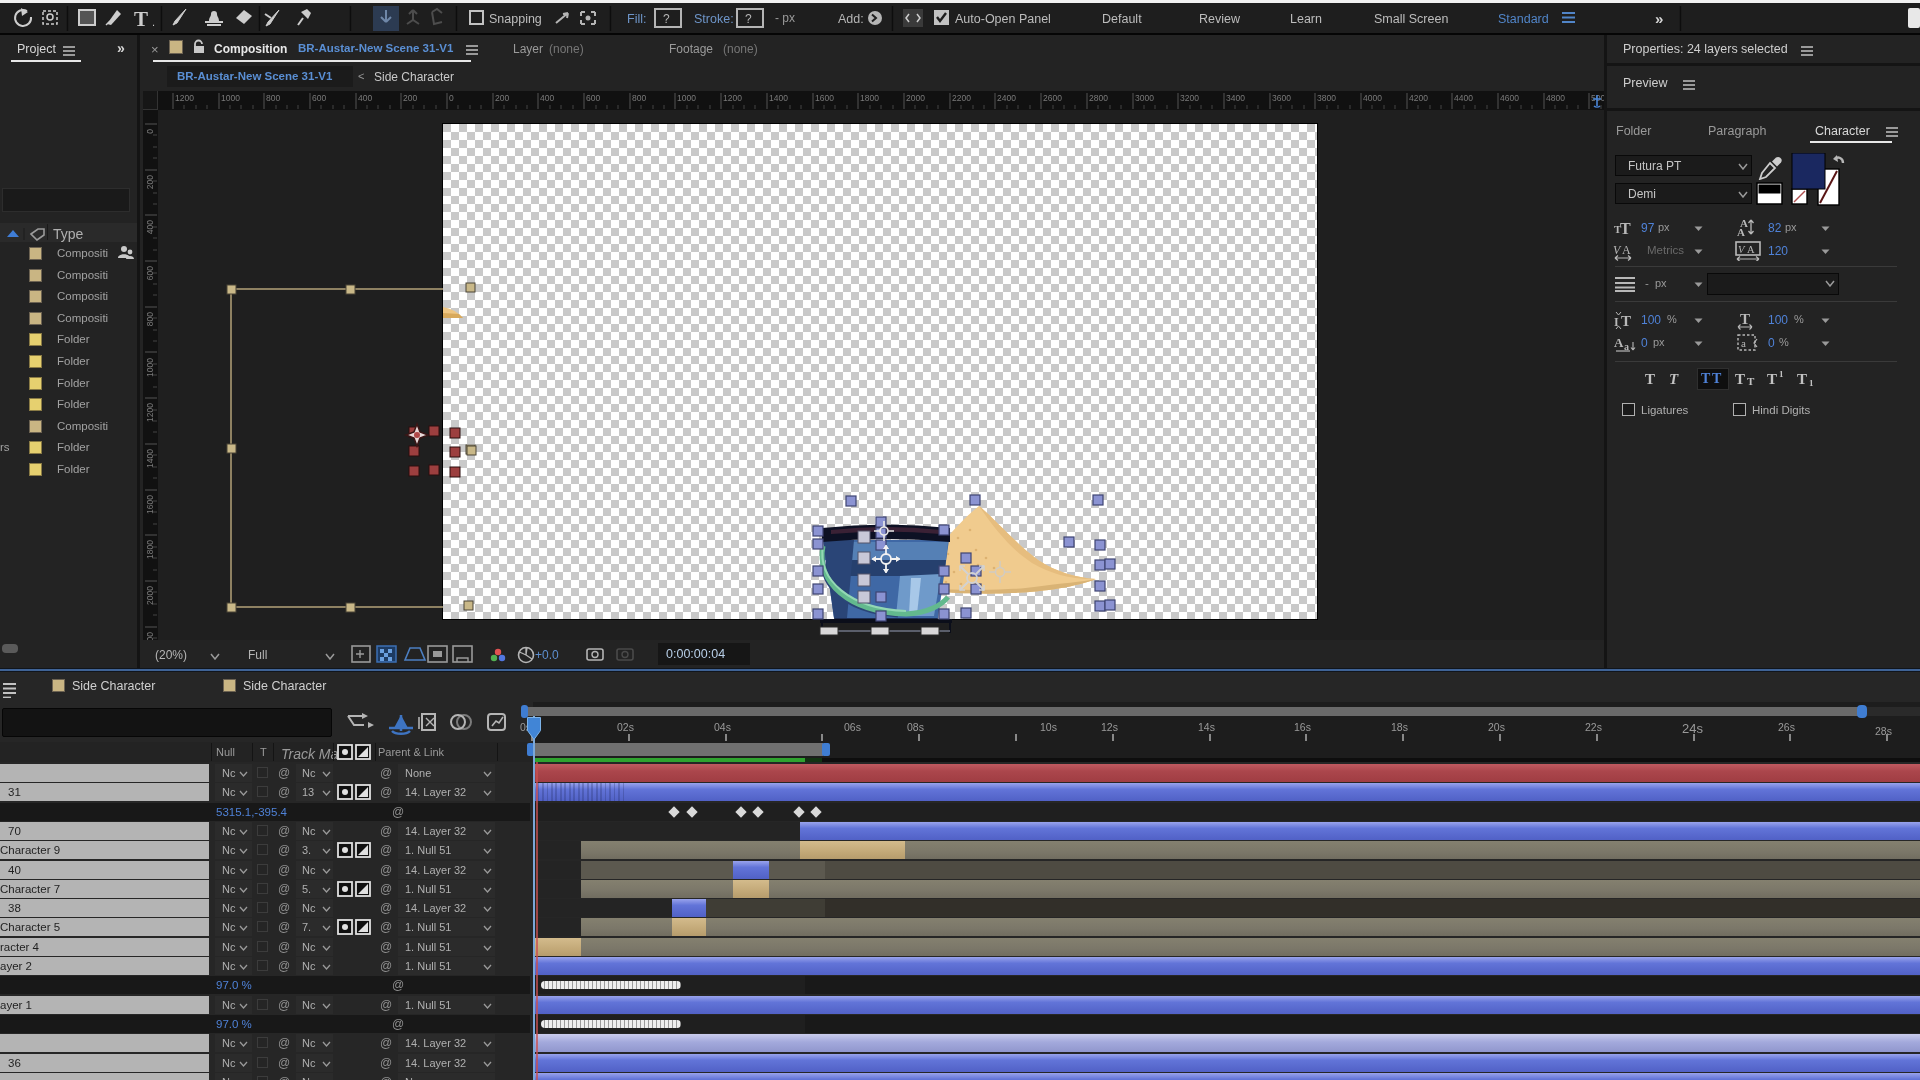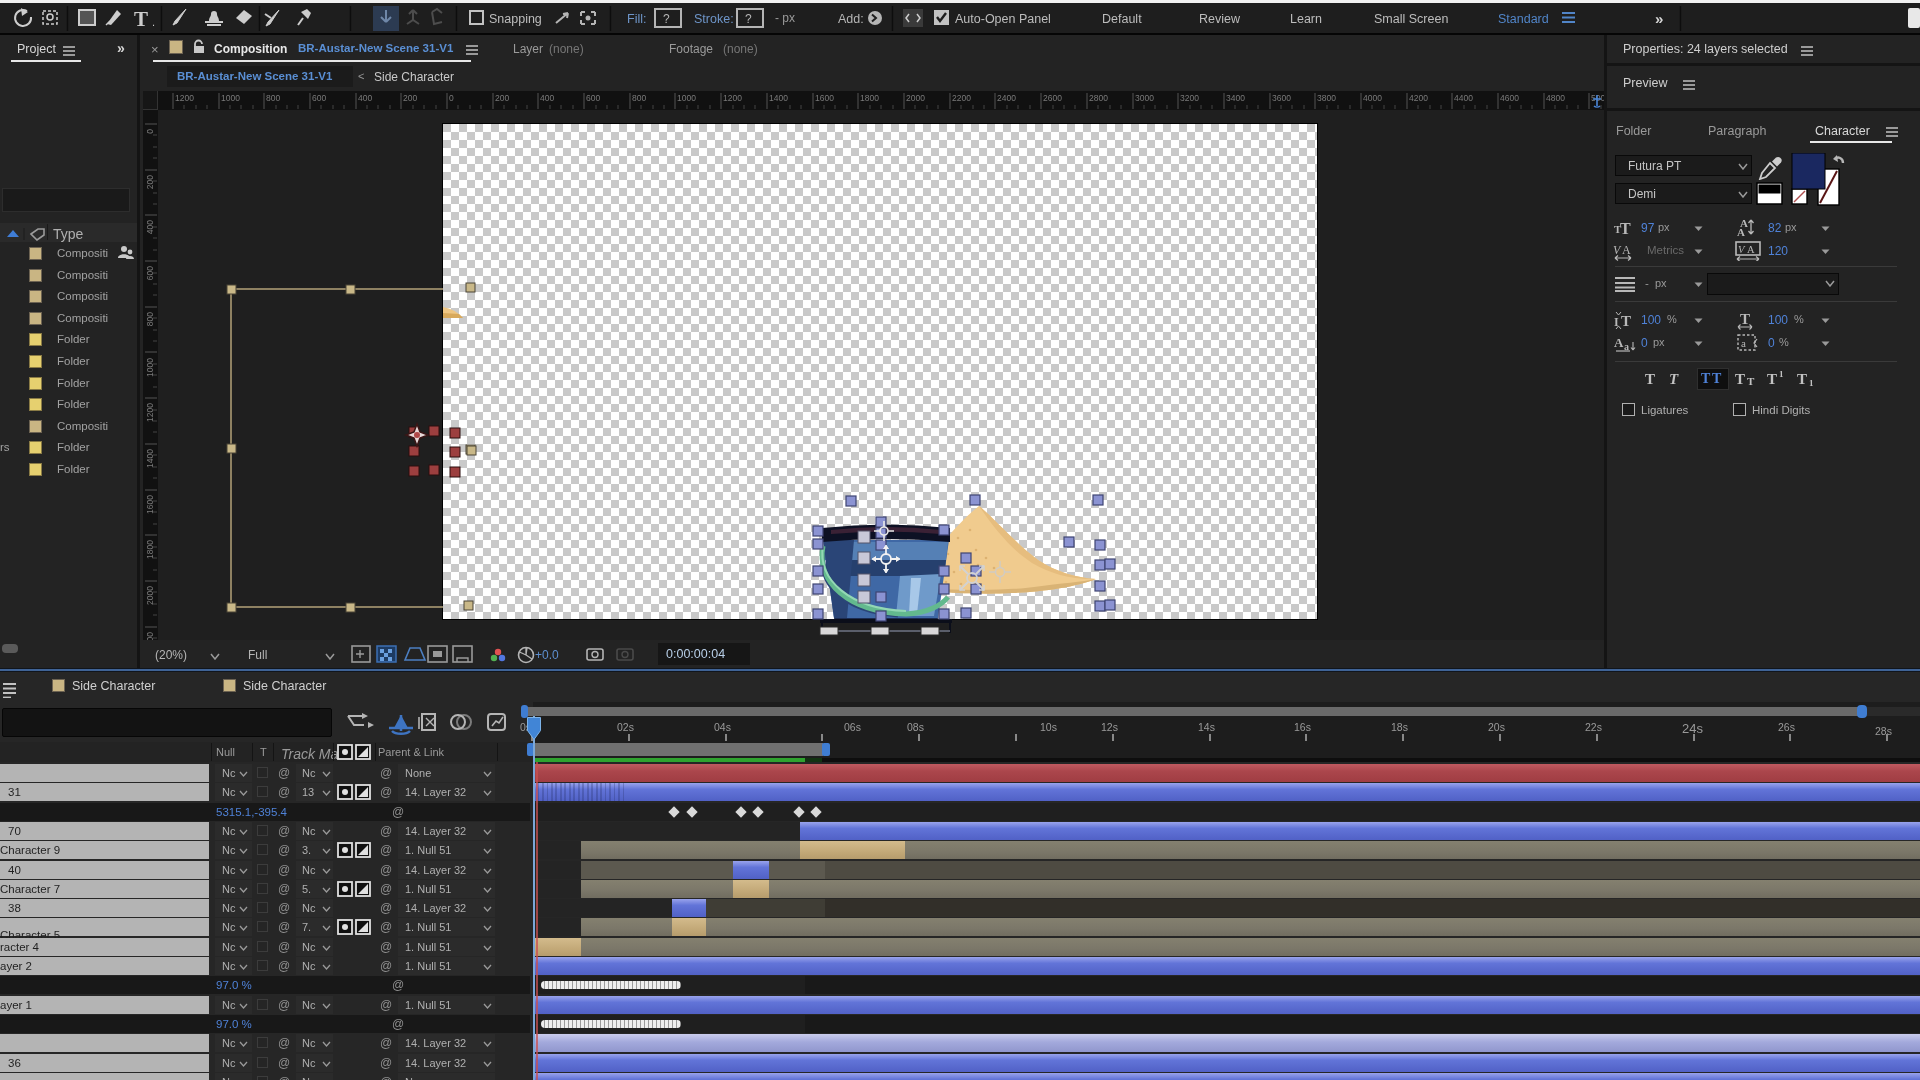--- a/index.html
+++ b/index.html
@@ -998,21 +998,21 @@
     <div class="abs" style="left:398px;top:227px;width:97px;height:18px;background:#2b2b2b;"></div>
     <div class="txt" style="left:405px;top:230px;font-size:11px;color:#b0b0b0;">14. Layer 32</div>
     <svg class="abs" style="left:483px;top:234px;" width="9" height="6">
         <path d="M 1 1 L 4.5 5 L 8 1" stroke="#9a9a9a" stroke-width="1.3" fill="none"></path>
       </svg>
     <div class="abs" style="left:533px;top:227px;width:1387px;height:18px;background:#242424;"></div>
     <div class="abs" style="left:706px;top:227px;width:119px;height:18px;background:#3f3d35;"></div>
     <div class="abs" style="left:825px;top:227px;width:1095px;height:18px;background:#322f29;"></div>
     <div class="abs" style="left:672px;top:227px;width:34px;height:18px;background:linear-gradient(180deg,#99a3ec 0%,#6274d8 35%,#5161c6 100%);"></div>
     <div class="abs" style="left:0;top:246px;width:209px;height:18px;background:#b4b4b4;"></div>
-    <div class="txt" style="left:0px;top:249px;font-size:11.5px;color:#1f1f1f;margin-top:8px;">Character 5</div>
+    <div class="txt" style="left:0px;top:249px;font-size:11.5px;color:#1f1f1f;">Character 5</div>
     <div class="abs" style="left:215px;top:246px;width:37px;height:18px;background:#2b2b2b;"></div>
     <div class="txt" style="left:222px;top:249px;font-size:11px;color:#b0b0b0;">Nc</div>
     <svg class="abs" style="left:239px;top:253px;" width="9" height="6">
         <path d="M 1 1 L 4.5 5 L 8 1" stroke="#9a9a9a" stroke-width="1.3" fill="none"></path>
       </svg>
     <div class="abs" style="left:257px;top:249px;width:11px;height:11px;background:#252525;border:1px solid #3c3c3c;"></div>
     <div class="txt" style="left:278px;top:248px;font-size:12px;color:#8f8f8f;">@</div>
     <div class="abs" style="left:296px;top:246px;width:37px;height:18px;background:#2b2b2b;"></div>
     <div class="txt" style="left:302px;top:249px;font-size:11px;color:#b0b0b0;">7.</div>
     <svg class="abs" style="left:322px;top:253px;" width="9" height="6">

